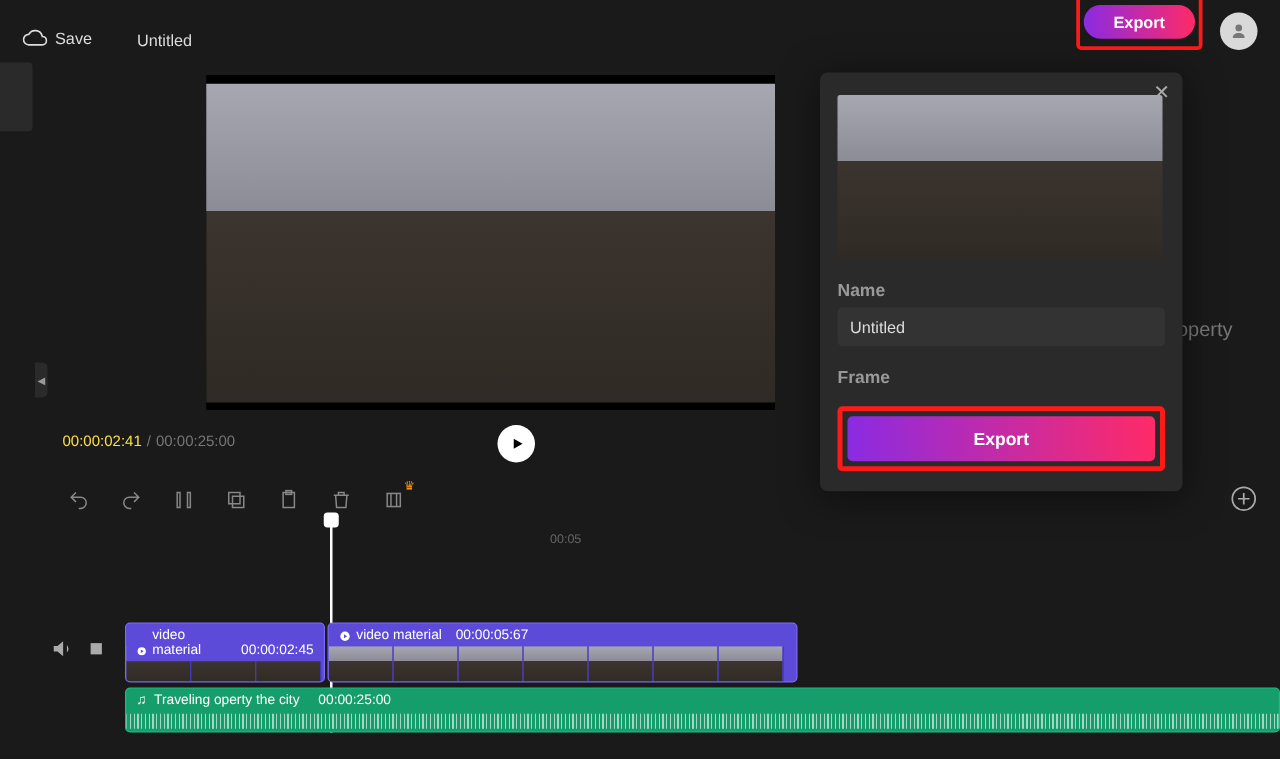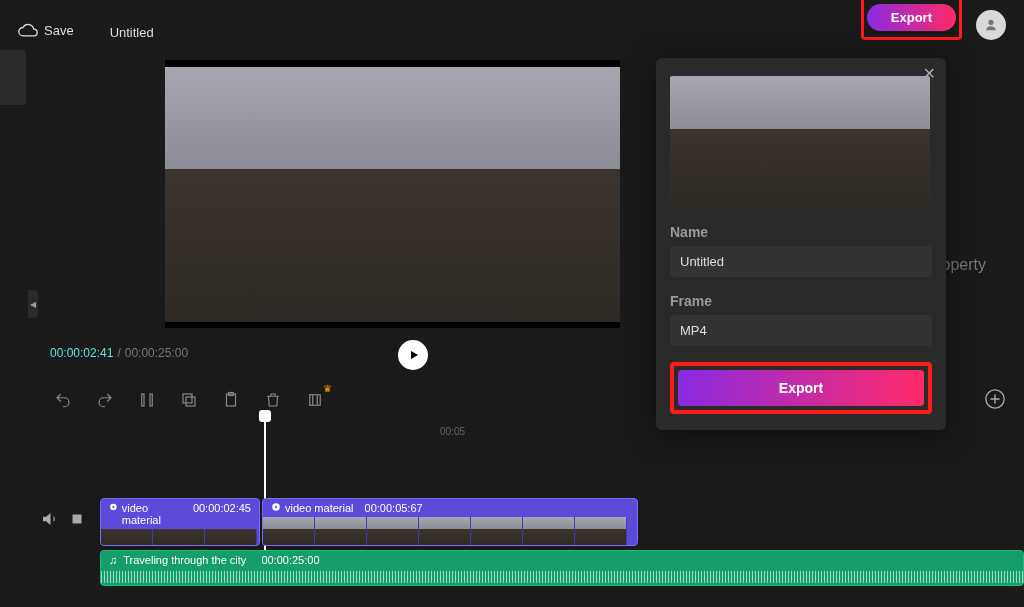--- a/index.html
+++ b/index.html
@@ -12,21 +12,21 @@
   .topbar-spacer { flex: 1; }
   .export-top-wrap { border: 3px solid #ff1a1a; border-radius: 4px; padding: 6px 3px; }
   .export-top { background: linear-gradient(90deg,#8a2be2,#ff2a68); color: #fff; font-weight: bold; padding: 6px 24px; border-radius: 16px; cursor: pointer; font-size: 13px;}
   .avatar { width: 30px; height: 30px; border-radius: 50%; background: #d9d9d9; margin-left: 14px; display:flex;align-items:center;justify-content:center; }
   .avatar svg { width: 16px; height: 16px; fill:#777; }
 
   .preview-area { position: absolute; left: 165px; top: 60px; width: 455px; height: 268px; background: #000; display:flex; align-items:center; justify-content:center; }
   .preview-img-ph { width: 455px; height: 255px; position:relative; background: linear-gradient(#a7a7b2 0%, #8c8c96 40%, #3c342e 40%, #2f2a25 100%); }
 
   .time-row { position:absolute; left: 50px; top: 346px; display:flex; align-items:center; gap:4px; font-size:12px; }
-  .time-cur { color:#5eead4; }
+  .time-cur { color:#fde047; }
   .time-total { color:#777; }
 
   .play-btn { position:absolute; left: 398px; top: 340px; width:30px; height:30px; border-radius:50%; background:#fff; display:flex;align-items:center;justify-content:center; cursor:pointer; }
   .play-btn svg { width:12px; height:12px; fill:#000; margin-left:2px; }
 
   .toolbar { position:absolute; left: 44px; top: 380px; display:flex; gap: 24px; align-items:center; height:40px; padding: 0 10px; }
   .tool-icon { width:18px; height:18px; color:#888; cursor:pointer; display:inline-flex; position:relative; }
   .tool-icon svg { width:100%; height:100%; stroke:#888; fill:none; stroke-width:1.6; }
   .crown { position:absolute; top:-8px; right:-8px; color:#ff9500; font-size:10px; }
 
@@ -36,21 +36,21 @@
   .timeline-header { position:absolute; left:40px; top: 420px; right: 30px; height:24px; display:flex; align-items:flex-start; }
   .time-tick { position:absolute; color:#666; font-size:10px; top:6px; }
   .playhead { position:absolute; left: 264px; top: 416px; width:2px; height: 170px; background:#fff; }
   .playhead::before { content:''; position:absolute; top:-6px; left:-5px; width:12px; height:12px; background:#fff; border-radius:3px; }
 
   .track-icons { position:absolute; left:40px; top:510px; display:flex; gap:10px; color:#aaa; }
   .track-icons svg { width:18px; height:18px; fill:#aaa; }
 
   .video-track { position:absolute; left:100px; top:498px; right:30px; }
   .clip { background:#5b4bd8; border:1px solid #7b6bf8; border-radius:4px; position:absolute; height:48px; overflow:hidden; }
-  .clip-header { background:#5b4bd8; color:#fff; font-size:11px; padding:3px 8px; display:flex; align-items:flex-start; gap:4px; position:relative; z-index:2; }
+  .clip-header { background:#5b4bd8; color:#fff; font-size:11px; padding:3px 8px; display:flex; align-items:flex-end; gap:4px; position:relative; z-index:2; }
   .clip-thumbs { position:absolute; left:0; top:18px; right:0; bottom:0; display:flex; }
   .thumb { flex:0 0 52px; height:30px; background: linear-gradient(#a7a7b2 0%, #8c8c96 40%, #3c342e 40%, #2f2a25 100%); border-right:1px solid #4638b0; }
 
   .audio-track { position:absolute; left:100px; top:550px; right:0; height:36px; background:#159d6b; border:1px solid #1abb80; border-radius:4px; overflow:hidden; }
   .audio-header { color:#fff; font-size:11px; padding:3px 8px; display:flex; align-items:center; gap:6px; }
   .waveform { position:absolute; left:0; bottom:2px; right:0; height:12px;
     background-image: repeating-linear-gradient(90deg, rgba(255,255,255,0.6) 0 1px, transparent 1px 3px); }
 
   .export-panel { position:absolute; right:78px; top:58px; width:290px; background:#2a2a2a; border-radius:6px; padding:12px 14px 16px; box-shadow:0 4px 30px rgba(0,0,0,0.5); z-index: 50; }
   .panel-close { position:absolute; right:10px; top:6px; color:#aaa; font-size:16px; cursor:pointer; }
@@ -205,34 +205,33 @@
         <div class="thumb"></div>
         <div class="thumb"></div>
         <div class="thumb"></div>
       </div>
   </div>
 </div>
 
 <div class="audio-track">
   <div class="audio-header">
     <span>♫</span>
-    <span>Traveling through the city</span>&nbsp;
+    <span>Traveling operty the city</span>&nbsp;
     <span>00:00:25:00</span>
   </div>
   <div class="waveform"></div>
 </div>
 
 <div class="export-panel">
   <div class="panel-close">✕</div>
   <div class="panel-thumb"></div>
 
   <div class="field-label">Name</div>
   <input class="field-input" value="Untitled" style="">
 
 
 
   <div class="field-label">Frame</div>
-  <div class="field-input">MP4</div>
 
   <div class="export-panel-btn-wrap">
     <div class="export-panel-btn">Export</div>
   </div>
 </div>
 
 </body></html>

